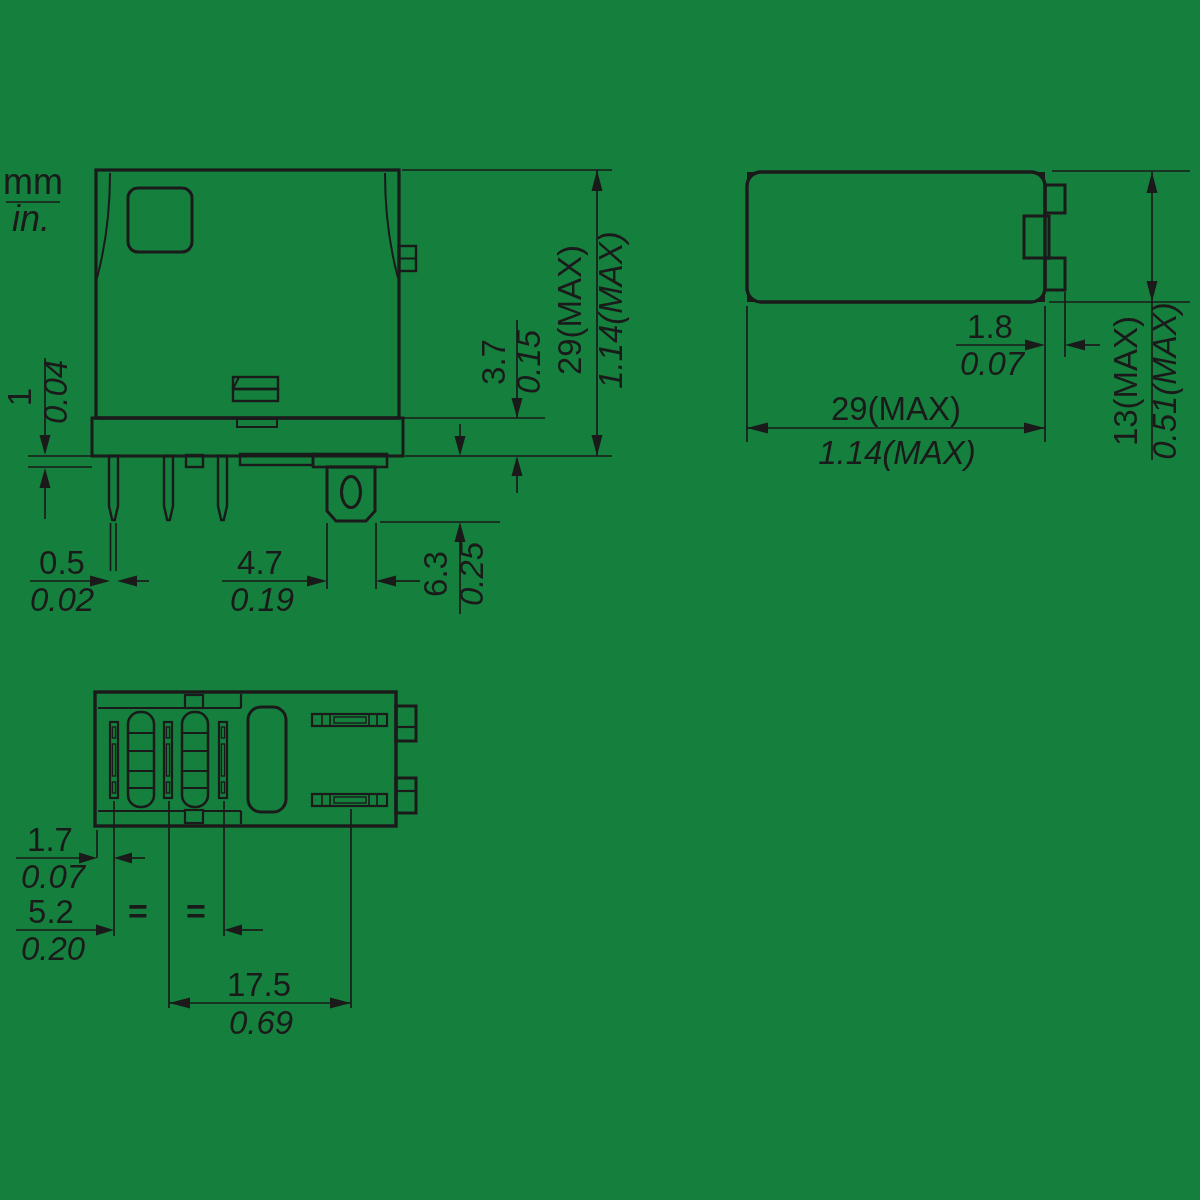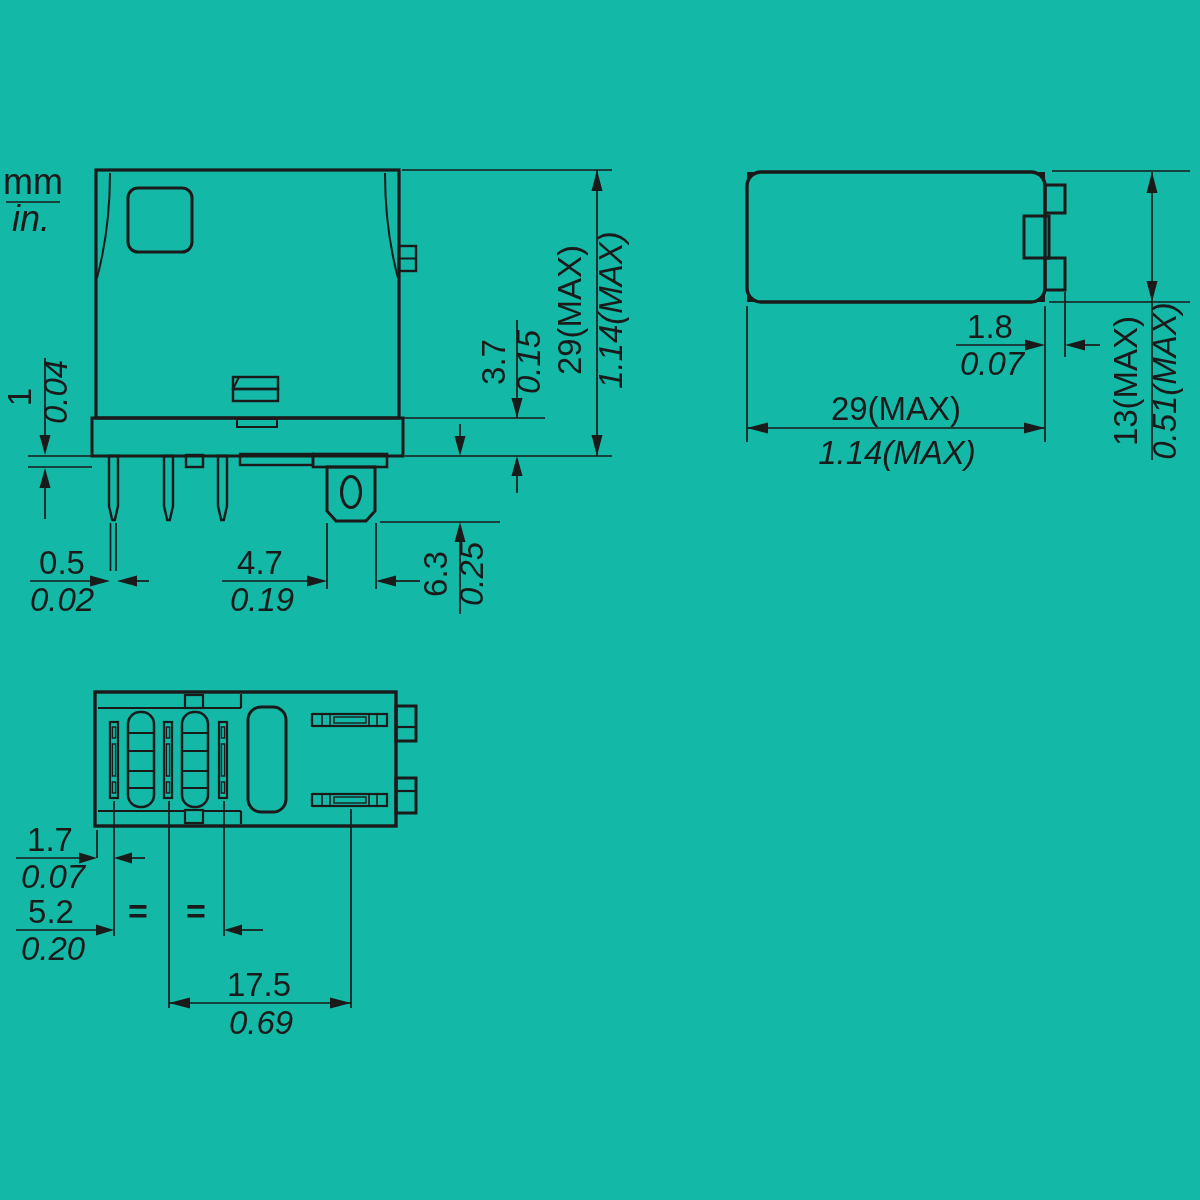--- a/index.html
+++ b/index.html
@@ -1,16 +1,16 @@
 <!DOCTYPE html>
 <html><head>
 <meta charset="utf-8">
 <style>
   html,body{margin:0;padding:0;background:#ffffff;}
-  .stage{width:1200px;height:1200px;position:relative;background:#14b8a6;overflow:hidden;}
+  .stage{width:1200px;height:1200px;position:relative;background:#15803d;overflow:hidden;}
   svg{display:block;}
   text{font-family:"Liberation Sans","DejaVu Sans",sans-serif;fill:#1a1a1a;}
   .mmTxt{font-size:33px;}
   .inTxt{font-size:33px;font-style:italic;}
   .legendTxt{font-size:36px;}
   .legendIn{font-size:36px;font-style:italic;}
   .eqTxt{font-size:34px;font-weight:bold;}
   .body-fill{fill:#dcdcdc;}
   .outline{stroke:#1a1a1a;fill:none;}
   .dim{stroke:#1a1a1a;stroke-width:1.7;fill:none;}

